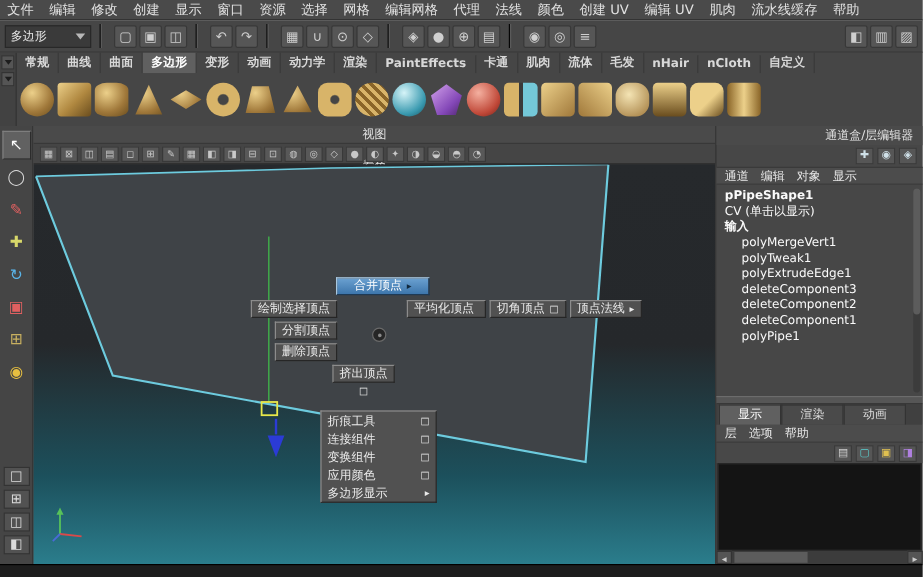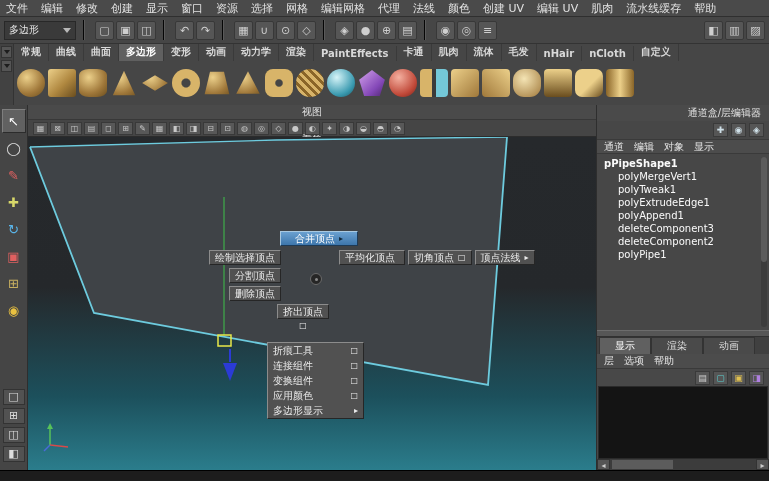--- a/index.html
+++ b/index.html
@@ -434,28 +434,30 @@
         </div>
       <div class="cb-menu">
 
       <span class="cb-mitem">通道</span>
           <span class="cb-mitem">编辑</span>
           <span class="cb-mitem">对象</span>
           <span class="cb-mitem">显示</span>
         </div>
       <div class="cb-list">
         <div class="cb-shape">pPipeShape1</div>
+        <div class="cb-cv">CV (单击以显示)</div>
+        <div class="cb-inputs-h">输入</div>
         <div class="cb-nodes">
 
         <div class="cb-node">polyMergeVert1</div>
             <div class="cb-node">polyTweak1</div>
             <div class="cb-node">polyExtrudeEdge1</div>
-            <div class="cb-node">polyAppend1</div>
             <div class="cb-node">deleteComponent3</div>
             <div class="cb-node">deleteComponent2</div>
+            <div class="cb-node">deleteComponent1</div>
             <div class="cb-node">polyPipe1</div>
           </div>
         <div class="cb-vscroll">
             <div class="cb-vthumb"></div>
           </div>
       </div>
       <div class="cb-split"></div>
       <div class="cb-ltabs">
 
       <div class="cb-ltab active">显示</div>

